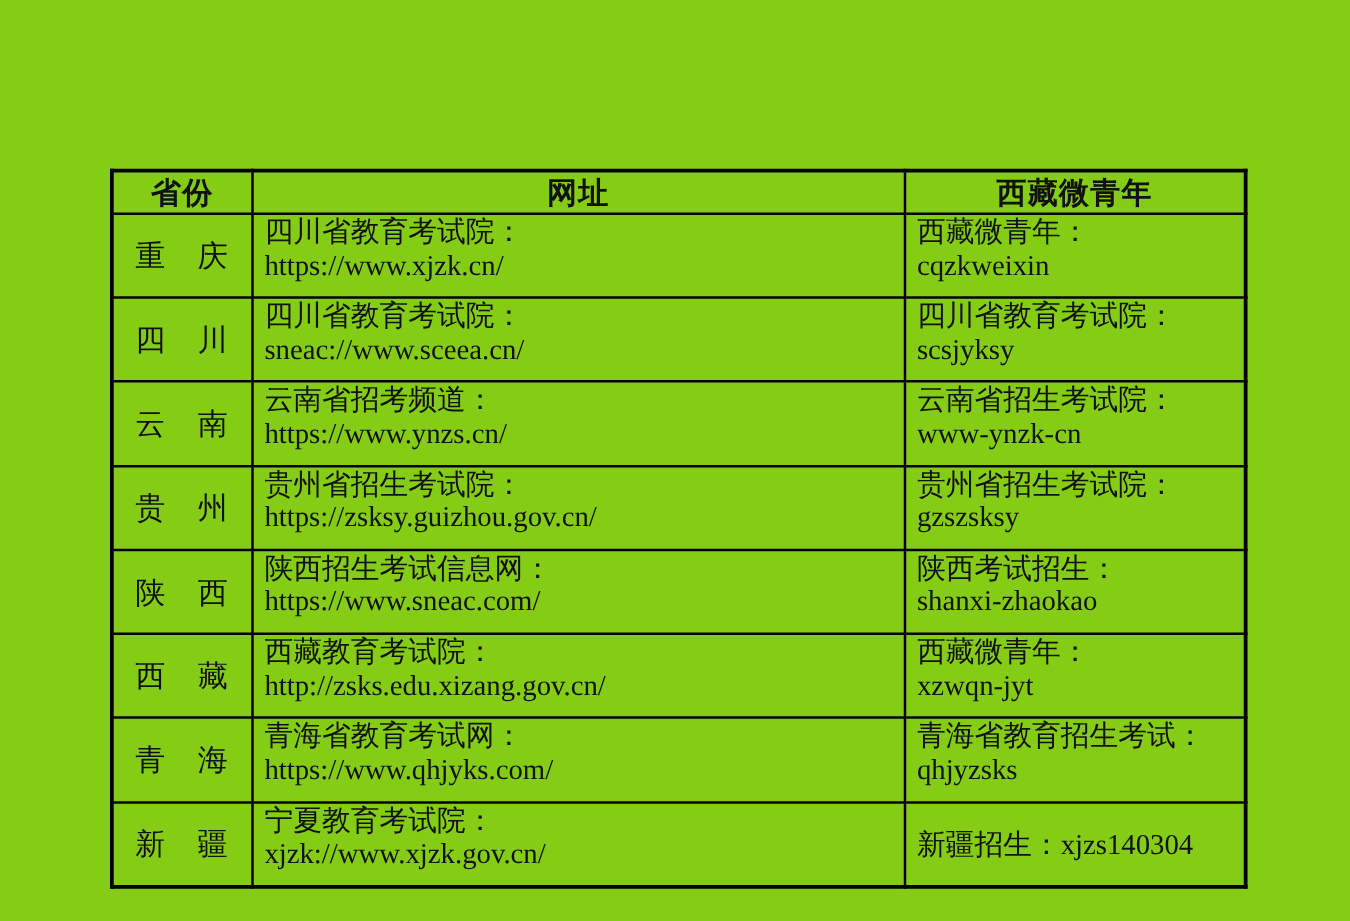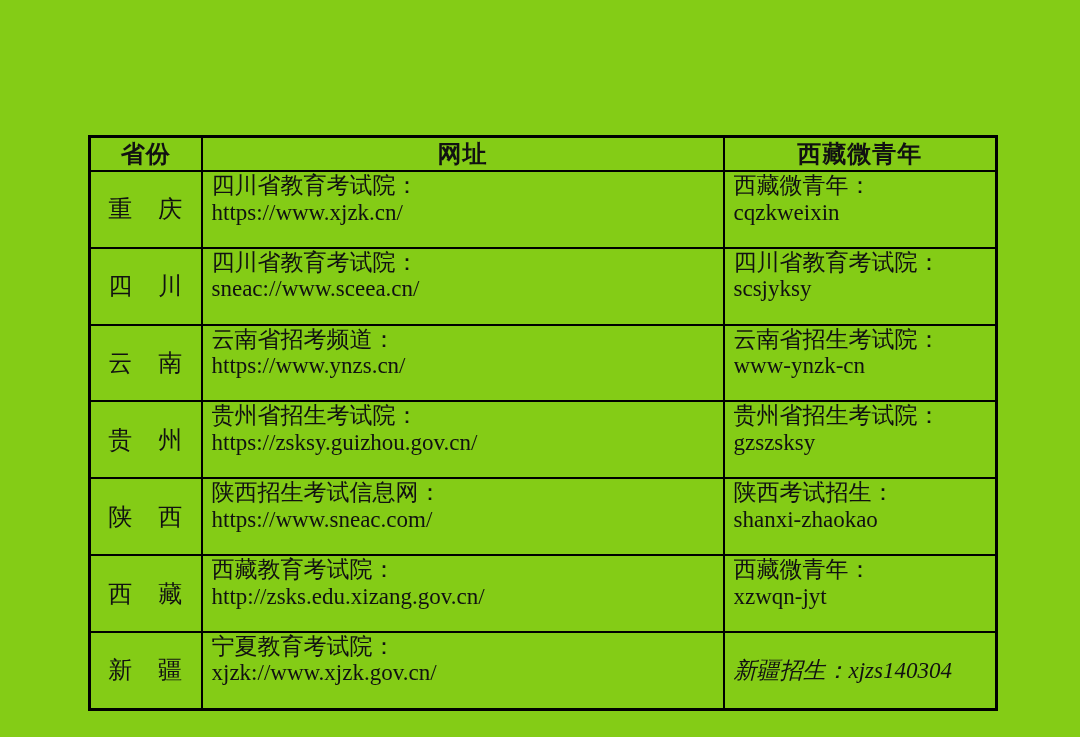--- a/index.html
+++ b/index.html
@@ -59,21 +59,20 @@
     line-height: 26.5px;
     height: 26.5px;
     white-space: nowrap;
     overflow: hidden;
   }
   td.vcenter {
     vertical-align: middle;
   }
   td.vcenter .line {
     height: auto;
-    font-style: italic;
   }
 </style>
 </head>
 <body>
 
 <div class="page">
   <div class="table-wrap">
     <table class="gov-table">
       <colgroup>
         <col style="width:112px">
@@ -148,20 +147,31 @@
           <td class="col-site">
             <div class="line">西藏教育考试院：</div>
             <div class="line">http://zsks.edu.xizang.gov.cn/</div>
           </td>
           <td class="col-wechat">
             <div class="line">西藏微青年：</div>
             <div class="line">xzwqn-jyt</div>
           </td>
         </tr>
         <tr>
+          <td class="col-prov">青　海</td>
+          <td class="col-site">
+            <div class="line">青海省教育考试网：</div>
+            <div class="line">https://www.qhjyks.com/</div>
+          </td>
+          <td class="col-wechat">
+            <div class="line">青海省教育招生考试：</div>
+            <div class="line">qhjyzsks</div>
+          </td>
+        </tr>
+        <tr>
           <td class="col-prov">新　疆</td>
           <td class="col-site">
             <div class="line">宁夏教育考试院：</div>
             <div class="line">xjzk://www.xjzk.gov.cn/</div>
           </td>
           <td class="col-wechat vcenter">
             <div class="line">新疆招生：xjzs140304</div>
           </td>
         </tr>
       </tbody>

